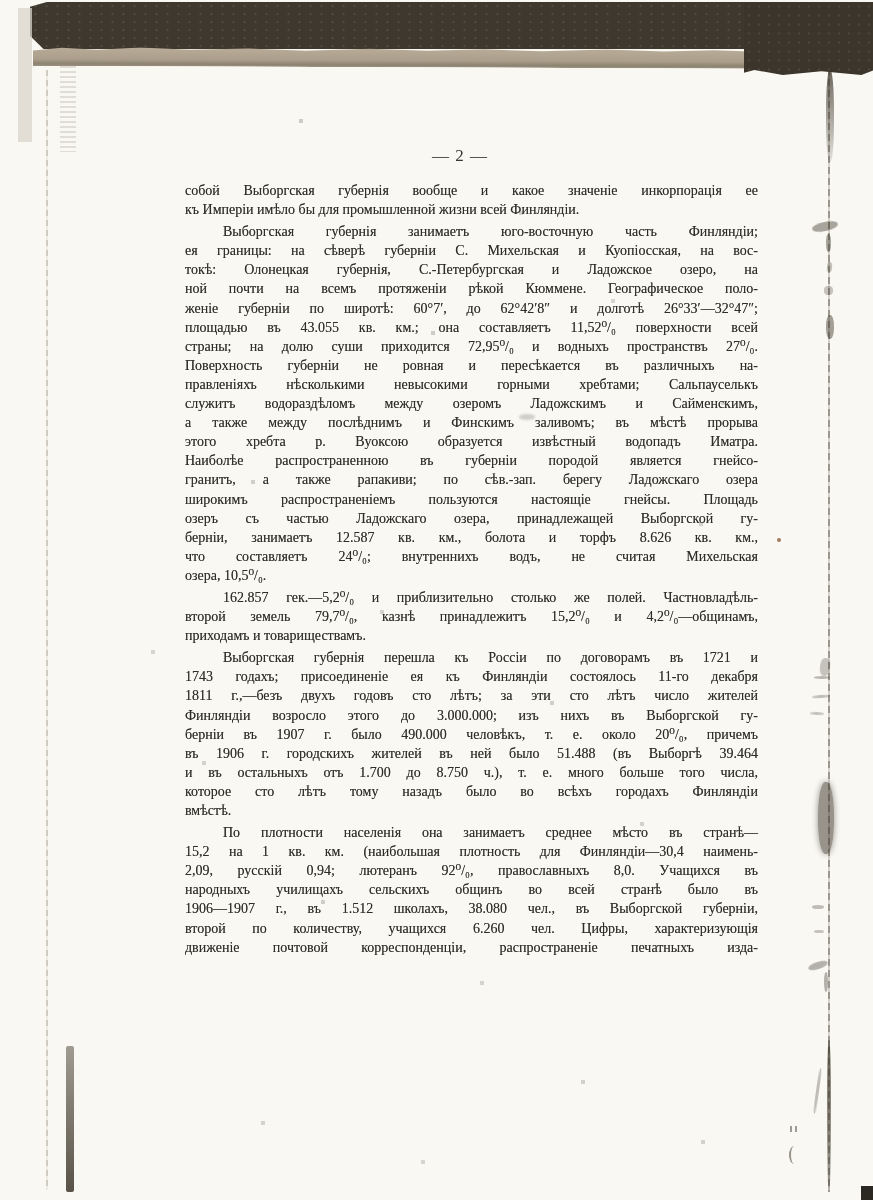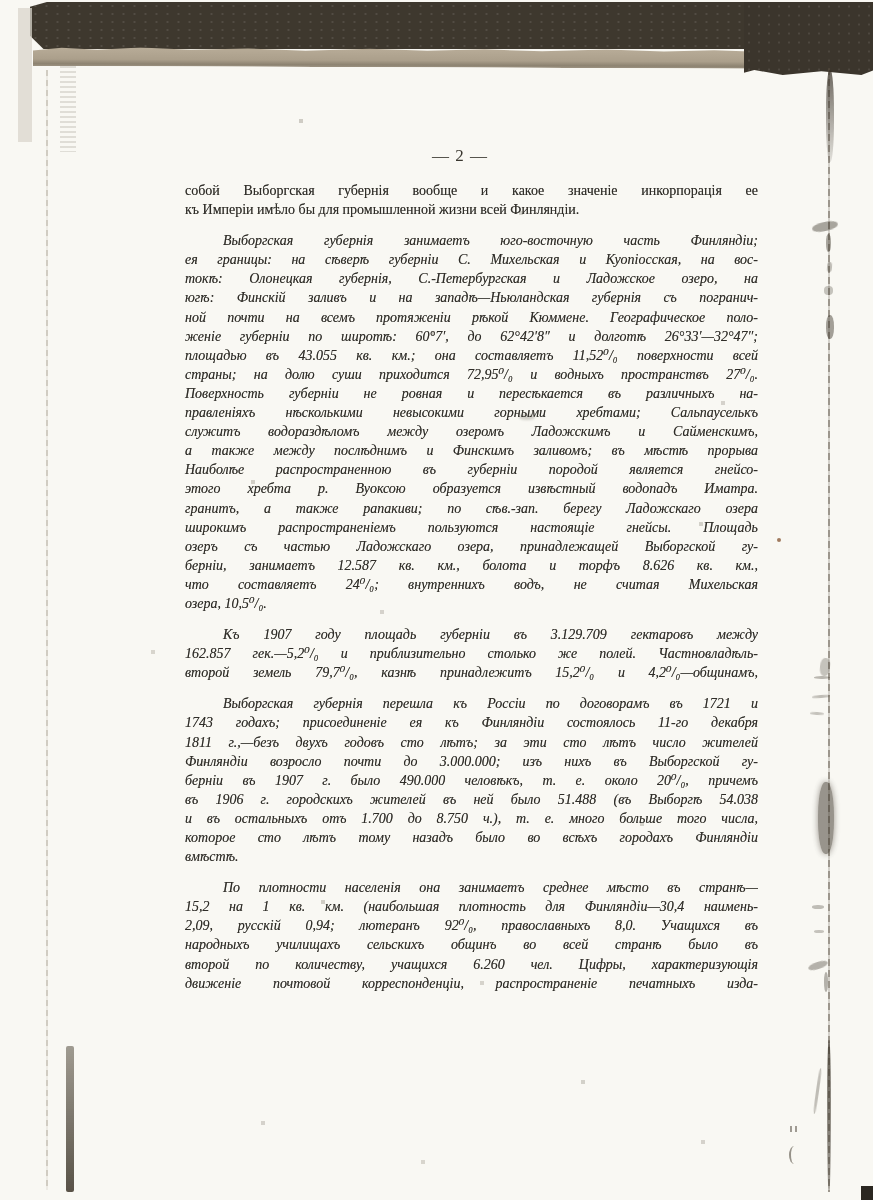--- a/index.html
+++ b/index.html
@@ -76,21 +76,21 @@
   .page-number {
     position:absolute; left:185px; top:146px; width:550px;
     text-align:center; font-size:17px; color:#3a372f; letter-spacing:1px;
   }
   .text-column {
     position:absolute; left:185px; top:181px; width:573px;
     font-size:14px; line-height:19.1px; color:#2f2d28;
     text-shadow:0 0 .5px rgba(47,45,40,.55);
   }
   .paragraph { margin:0; }
-  .paragraph + .paragraph { margin-top:12px;font-style:italic; }
+  .paragraph + .paragraph { margin-top:3px; }
   .line { text-align:justify; text-align-last:justify; white-space:normal; }
   .line.last { text-align-last:left; }
   .paragraph.indent .line:first-child { text-indent:38px; }
 </style>
 </head>
 <body>
 
 <div id="canvas">
 
   <div class="band-top"></div>
@@ -129,57 +129,57 @@
   <div class="page-number">— 2 —</div>
   <div class="text-column">
       <div class="paragraph">
         <div class="line">собой Выборгская губернія вообще и какое значеніе инкорпорація ее</div>
         <div class="line last">къ Имперіи имѣло бы для промышленной жизни всей Финляндіи.</div>
       </div>
       <div class="paragraph indent">
         <div class="line">Выборгская губернія занимаетъ юго-восточную часть Финляндіи;</div>
         <div class="line">ея границы: на сѣверѣ губерніи С. Михельская и Куопіосская, на вос-</div>
         <div class="line">токѣ: Олонецкая губернія, С.-Петербургская и Ладожское озеро, на</div>
-        <div class="line">югѣ: Финскій заливъ и на западѣ—Ньюландская губернія съ погранич-</div>
         <div class="line">ной почти на всемъ протяженіи рѣкой Кюммене. Географическое поло-</div>
         <div class="line">женіе губерніи по широтѣ: 60°7′, до 62°42′8″ и долготѣ 26°33′—32°47″;</div>
         <div class="line">площадью въ 43.055 кв. км.; она составляетъ 11,52⁰/₀ поверхности всей</div>
         <div class="line">страны; на долю суши приходится 72,95⁰/₀ и водныхъ пространствъ 27⁰/₀.</div>
         <div class="line">Поверхность губерніи не ровная и пересѣкается въ различныхъ на-</div>
         <div class="line">правленіяхъ нѣсколькими невысокими горными хребтами; Сальпауселькъ</div>
         <div class="line">служитъ водораздѣломъ между озеромъ Ладожскимъ и Сайменскимъ,</div>
         <div class="line">а также между послѣднимъ и Финскимъ заливомъ; въ мѣстѣ прорыва</div>
+        <div class="line">этого хребта р. Вуоксою образуется извѣстный водопадъ Иматра.</div>
         <div class="line">Наиболѣе распространенною въ губерніи породой является гнейсо-</div>
-        <div class="line">этого хребта р. Вуоксою образуется извѣстный водопадъ Иматра.</div>
         <div class="line">гранитъ, а также рапакиви; по сѣв.-зап. берегу Ладожскаго озера</div>
         <div class="line">широкимъ распространеніемъ пользуются настоящіе гнейсы. Площадь</div>
         <div class="line">озеръ съ частью Ладожскаго озера, принадлежащей Выборгской гу-</div>
         <div class="line">берніи, занимаетъ 12.587 кв. км., болота и торфъ 8.626 кв. км.,</div>
         <div class="line">что составляетъ 24⁰/₀; внутреннихъ водъ, не считая Михельская</div>
         <div class="line last">озера, 10,5⁰/₀.</div>
       </div>
       <div class="paragraph indent">
-        <div class="line">Къ 1907 году площадь губерніи въ 3.129.709 гектаровъ между</div>
         <div class="line">162.857 гек.—5,2⁰/₀ и приблизительно столько же полей. Частновладѣль-</div>
         <div class="line">второй земель 79,7⁰/₀, казнѣ принадлежитъ 15,2⁰/₀ и 4,2⁰/₀—общинамъ,</div>
+        <div class="line last">приходамъ и товариществамъ.</div>
       </div>
       <div class="paragraph indent">
         <div class="line">Выборгская губернія перешла къ Россіи по договорамъ въ 1721 и</div>
         <div class="line">1743 годахъ; присоединеніе ея къ Финляндіи состоялось 11-го декабря</div>
         <div class="line">1811 г.,—безъ двухъ годовъ сто лѣтъ; за эти сто лѣтъ число жителей</div>
-        <div class="line">Финляндіи возросло почти до 3.000.000; изъ нихъ въ Выборгской гу-</div>
+        <div class="line">Финляндіи возросло этого до 3.000.000; изъ нихъ въ Выборгской гу-</div>
         <div class="line">берніи въ 1907 г. было 490.000 человѣкъ, т. е. около 20⁰/₀, причемъ</div>
-        <div class="line">въ 1906 г. городскихъ жителей въ ней было 51.488 (въ Выборгѣ 54.038</div>
+        <div class="line">въ 1906 г. городскихъ жителей въ ней было 51.488 (въ Выборгѣ 39.464</div>
         <div class="line">и въ остальныхъ отъ 1.700 до 8.750 ч.), т. е. много больше того числа,</div>
         <div class="line">которое сто лѣтъ тому назадъ было во всѣхъ городахъ Финляндіи</div>
         <div class="line last">вмѣстѣ.</div>
       </div>
       <div class="paragraph indent">
         <div class="line">По плотности населенія она занимаетъ среднее мѣсто въ странѣ—</div>
         <div class="line">15,2 на 1 кв. км. (наибольшая плотность для Финляндіи—30,4 наимень-</div>
         <div class="line">2,09, русскій 0,94; лютеранъ 92⁰/₀, православныхъ 8,0. Учащихся въ</div>
         <div class="line">народныхъ училищахъ сельскихъ общинъ во всей странѣ было въ</div>
+        <div class="line">1906—1907 г., въ 1.512 школахъ, 38.080 чел., въ Выборгской губерніи,</div>
         <div class="line">второй по количеству, учащихся 6.260 чел. Цифры, характеризующія</div>
         <div class="line">движеніе почтовой корреспонденціи, распространеніе печатныхъ изда-</div>
       </div>
     </div>
 
 </div>
 
 </body></html>

